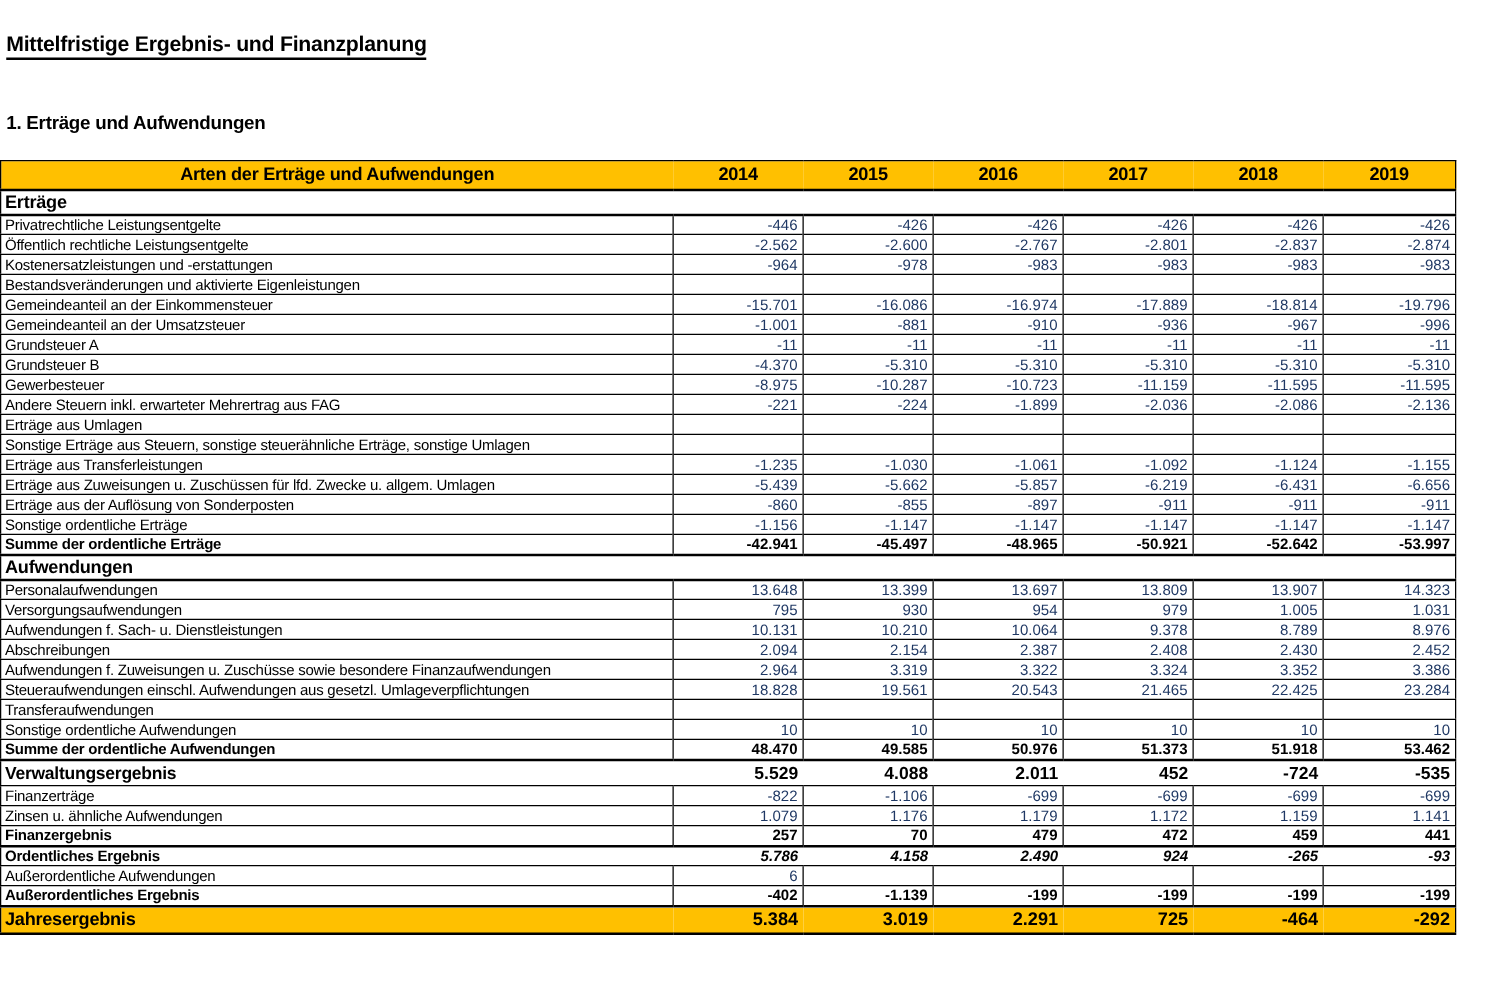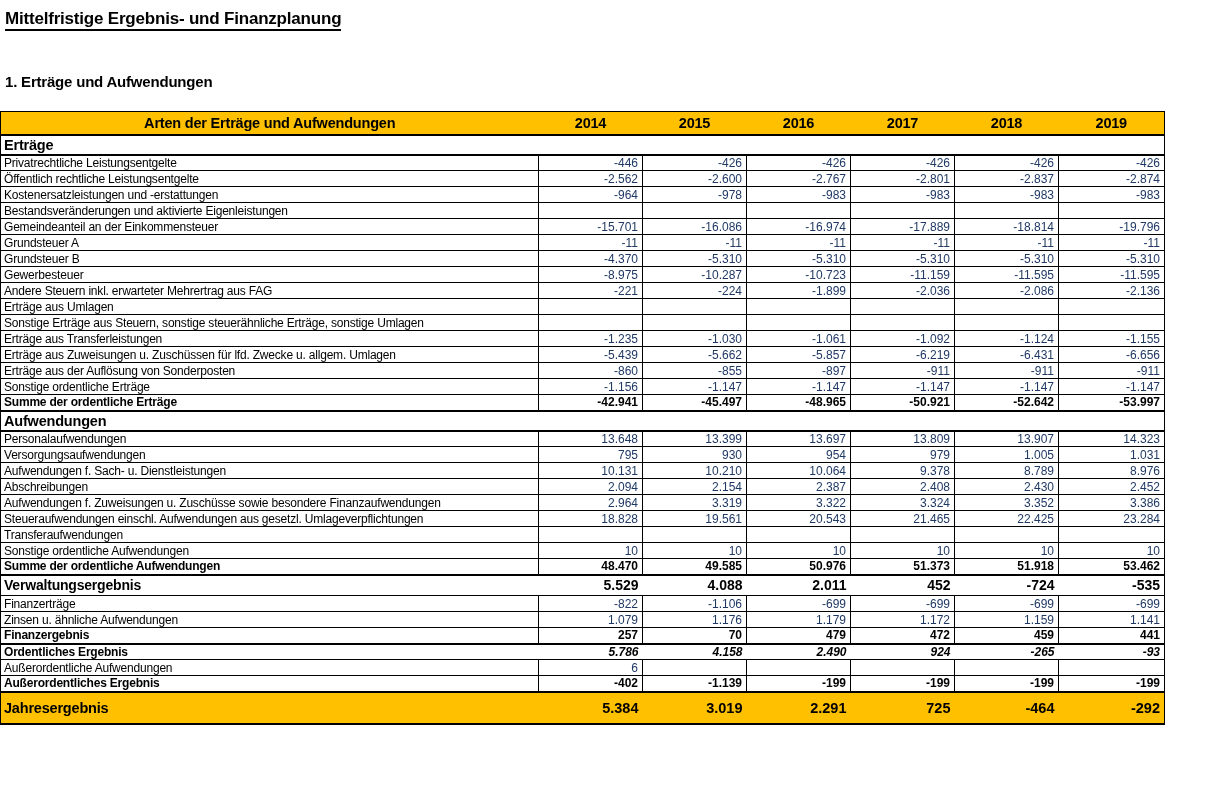--- a/index.html
+++ b/index.html
@@ -8,21 +8,21 @@
     --value-color:#1F3864;
     --text-color:#000000;
   }
   *{box-sizing:border-box;}
   html,body{margin:0;padding:0;background:#ffffff;}
   body{
     font-family:"Liberation Sans", sans-serif;
     color:var(--text-color);
     width:1205px;
   }
-  .page{padding:7px 0 20px 0;}
+  .page{padding:24px 0 20px 0;}
 
   .page-title{
     margin:2px 0 0 5px;
     font-size:17px;
     font-weight:bold;
     letter-spacing:-0.2px;
   }
   .page-title span{
     border-bottom:2px solid #000;
     padding-bottom:1px;
@@ -102,21 +102,21 @@
     border-bottom:1px solid #000;
     color:var(--text-color);
     margin-left:24px;
   }
   tr.row-result td.value{color:var(--text-color);font-style:italic;}
 
   tr.row-grand td{
     background:var(--highlight-bg);
     font-weight:bold;
     font-size:14.5px;
-    height:32px;
+    height:22px;
     border-top:2px solid #000;
     border-bottom:2px solid #000;
     color:var(--text-color);
   }
   tr.row-grand td.value{color:var(--text-color);}
 </style>
 </head>
 <body>
 
 <div class="page">
@@ -195,20 +195,29 @@
         <tr class="row-data">
           <td class="label">Gemeindeanteil an der Einkommensteuer</td>
           <td class="value">-15.701</td>
           <td class="value">-16.086</td>
           <td class="value">-16.974</td>
           <td class="value">-17.889</td>
           <td class="value">-18.814</td>
           <td class="value">-19.796</td>
         </tr>
         <tr class="row-data">
+          <td class="label">Gemeindeanteil an der Umsatzsteuer</td>
+          <td class="value">-1.001</td>
+          <td class="value">-881</td>
+          <td class="value">-910</td>
+          <td class="value">-936</td>
+          <td class="value">-967</td>
+          <td class="value">-996</td>
+        </tr>
+        <tr class="row-data">
           <td class="label">Grundsteuer A</td>
           <td class="value">-11</td>
           <td class="value">-11</td>
           <td class="value">-11</td>
           <td class="value">-11</td>
           <td class="value">-11</td>
           <td class="value">-11</td>
         </tr>
         <tr class="row-data">
           <td class="label">Grundsteuer B</td>

